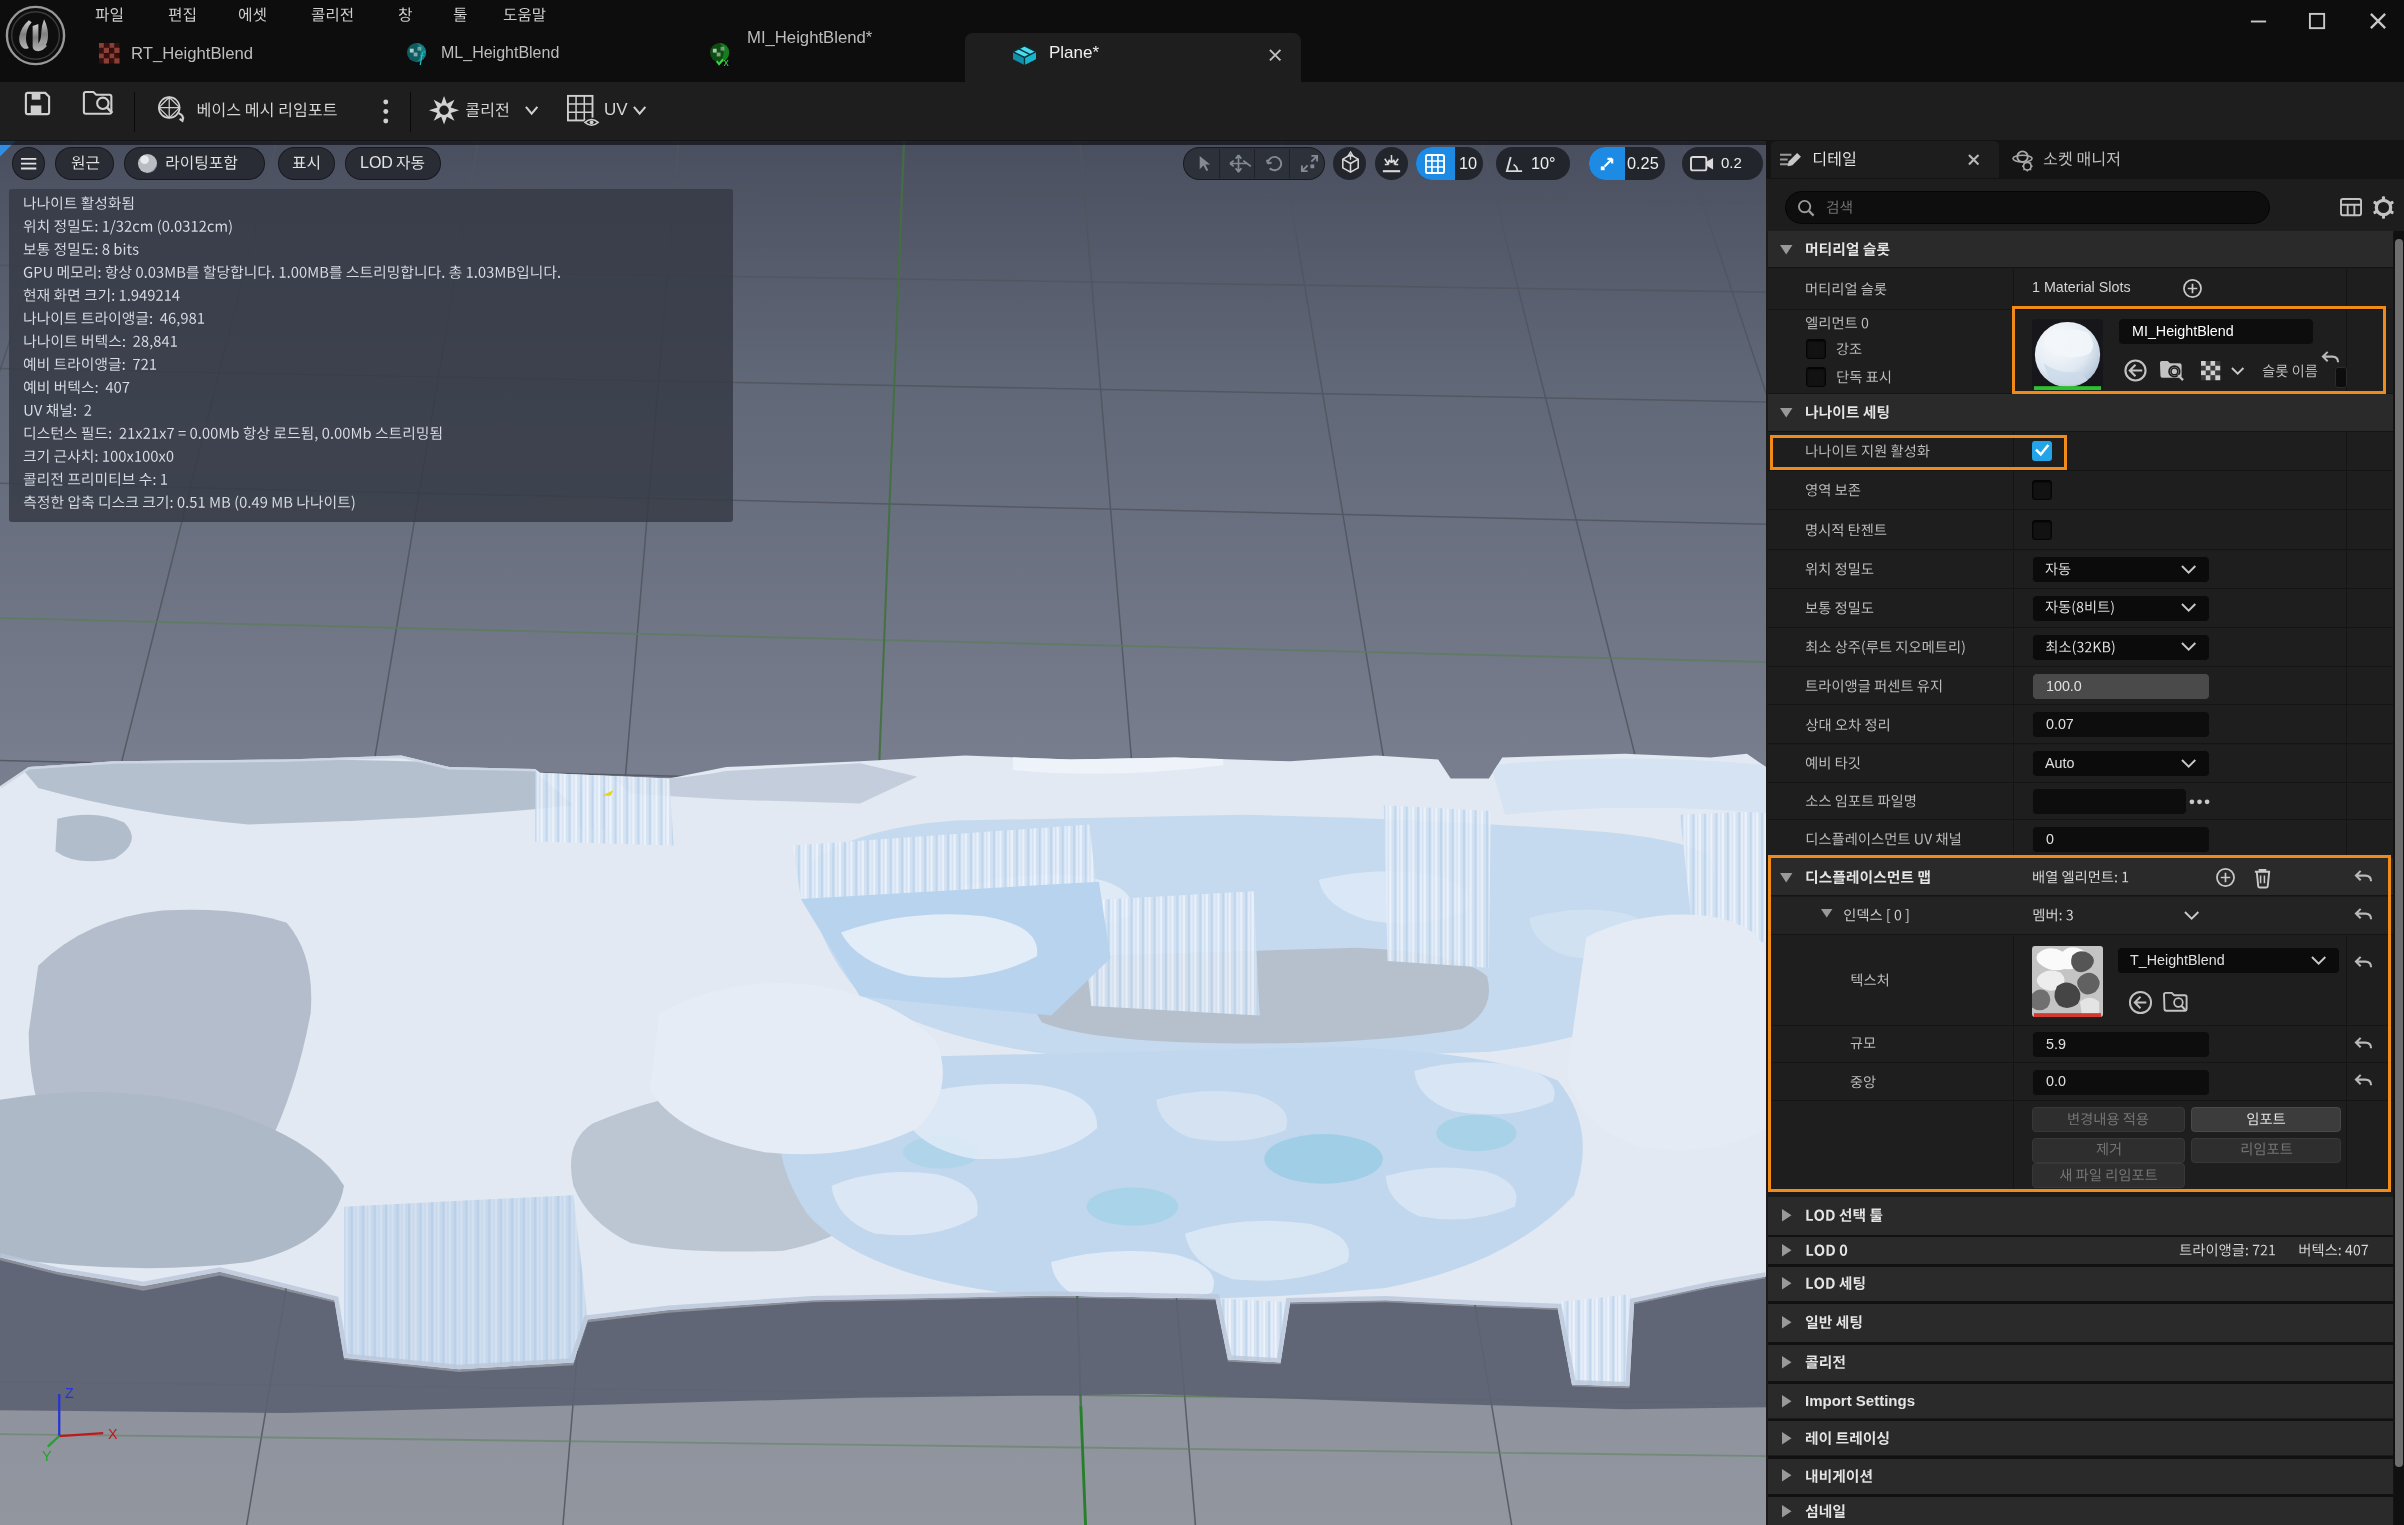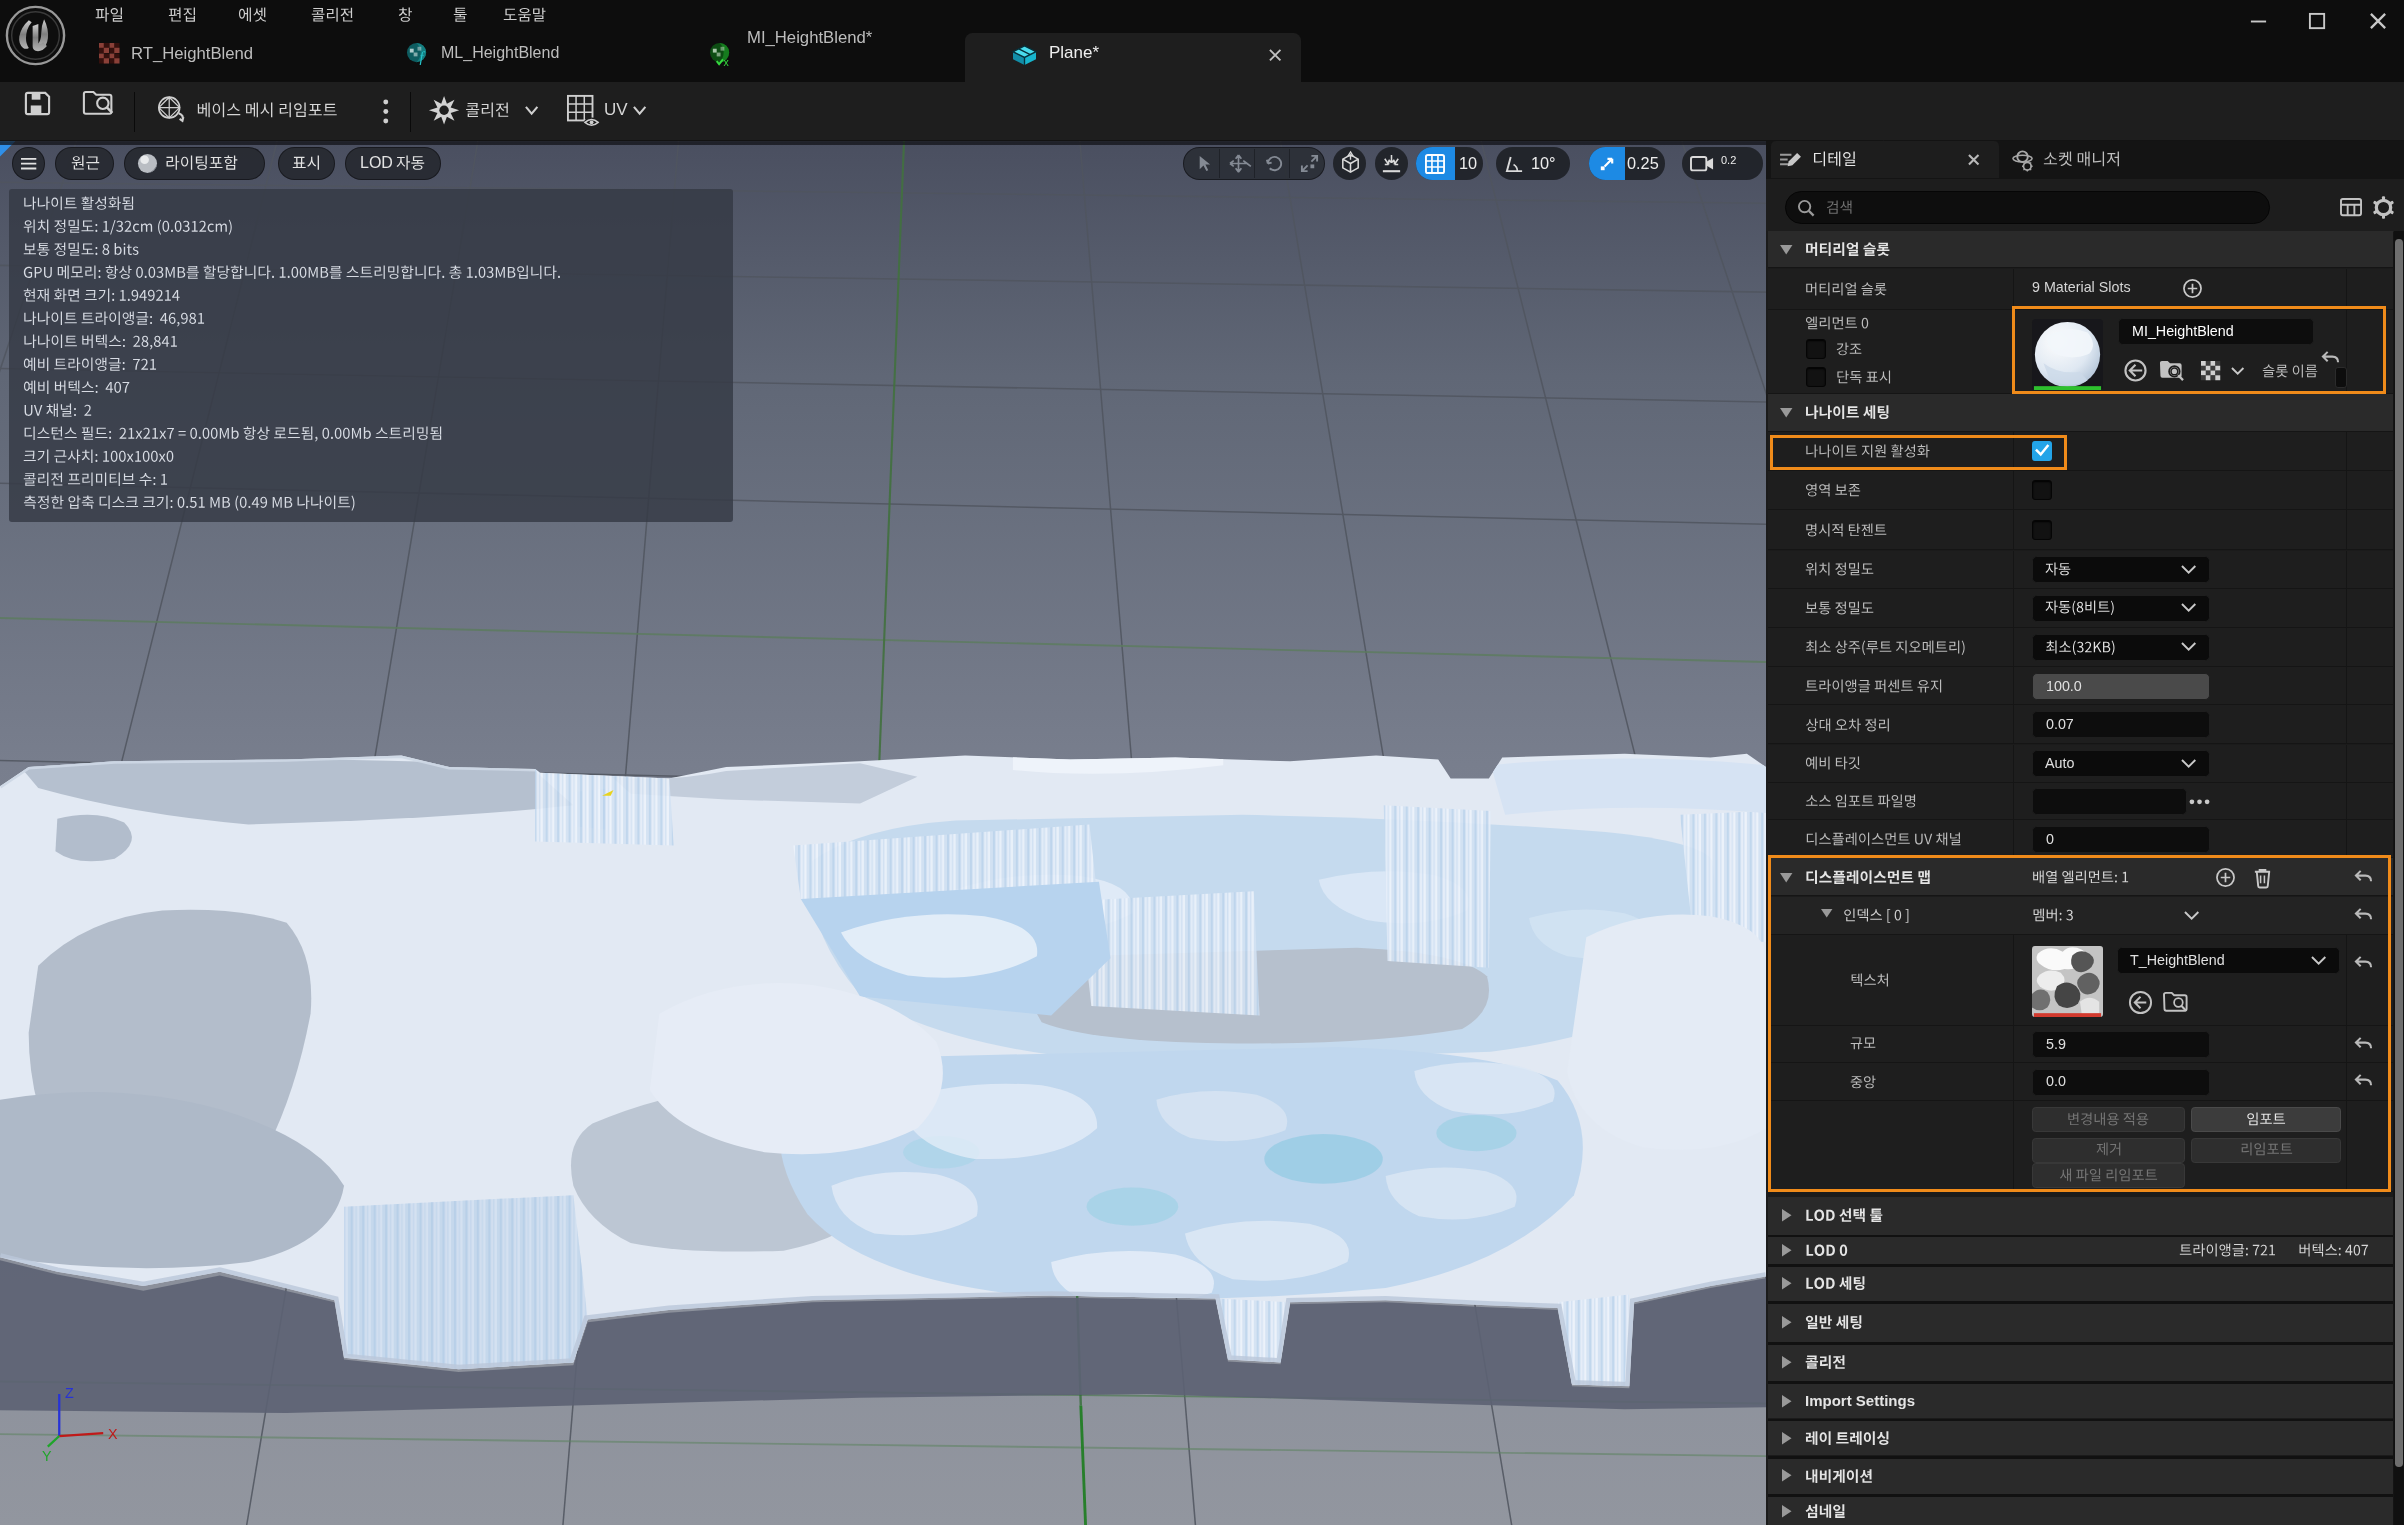--- a/index.html
+++ b/index.html
@@ -583,21 +583,21 @@
     <svg class="ic" style="left:1597px;top:155px;" width="19" height="19" viewBox="0 0 20 20">
       <path d="M8 12 L16 4 m0 0 h-5 m5 0 v5" stroke="#fff" stroke-width="2.3" fill="none"></path>
       <rect x="4" y="12" width="4" height="4" fill="#fff"></rect>
     </svg>
     <div class="lt" style="left:1627px;top:154px;font-size:16.3px;color:#ededed">0.25</div>
     <div class="a" style="left:1682px;top:147px;width:81px;height:32.5px;background:rgba(30,32,38,.9);border-radius:16.3px"></div>
     <svg class="ic" style="left:1690px;top:156px;" width="25" height="16.3" viewBox="0 0 26 17">
       <rect x="1" y="1" width="16" height="14" rx="2" fill="none" stroke="#dadada" stroke-width="2"></rect>
       <path d="M17 6 l7 -4 v12 l-7 -4z" fill="#dadada"></path>
     </svg>
-    <div class="lt" style="left:1721px;top:154px;font-size:11px;color:#ededed">0.2</div>
+    <div class="lt" style="left:1721px;top:154px;font-size:15px;color:#ededed">0.2</div>
     <div class="a" style="left:8.6px;top:189px;width:724px;height:333px;background:rgba(52,57,68,.82);border-radius:2.9px"></div>
     <svg class="k " style="left:23px;top:196px" width="113" height="19.3" viewBox="0 0 118.594 20.1875">
       <g transform="translate(0,13.33) scale(0.01550,-0.01550)" fill="#d7dbe3">
         <use href="#g31" x="0"></use>
         <use href="#g31" x="920"></use>
         <use href="#g15" x="1840"></use>
         <use href="#g22" x="2760"></use>
         <use href="#g32" x="3904"></use>
         <use href="#g33" x="4824"></use>
         <use href="#g34" x="5744"></use>
@@ -979,21 +979,21 @@
     <svg class="k " style="left:1805px;top:282px" width="83" height="18.6" viewBox="0 0 87.1875 19.5">
       <g transform="translate(0,12.90) scale(0.01500,-0.01500)" fill="#bdbdbd">
         <use href="#g126" x="0"></use>
         <use href="#g104" x="920"></use>
         <use href="#g7" x="1840"></use>
         <use href="#g127" x="2760"></use>
         <use href="#g128" x="3904"></use>
         <use href="#g129" x="4824"></use>
       </g>
     </svg>
-    <div class="lt" style="left:2032px;top:279px;font-size:14.3px;color:#d6d6d6">9 Material Slots</div>
+    <div class="lt" style="left:2032px;top:279px;font-size:14.3px;color:#d6d6d6">1 Material Slots</div>
     <svg class="ic" style="left:2183px;top:279px;" width="19" height="19" viewBox="0 0 20 20">
       <circle cx="10" cy="10" r="9" fill="none" stroke="#c9c9c9" stroke-width="1.8"></circle>
       <path d="M10 5 v10 M5 10 h10" stroke="#c9c9c9" stroke-width="1.8"></path>
     </svg>
     <div class="a" style="left:1768px;top:310px;width:625px;height:84px;background:#1e1e1e;border-bottom:1px solid #151515"></div>
     <div class="a" style="left:2013px;top:310px;width:1px;height:84px;background:#151515"></div>
     <div class="a" style="left:2346px;top:310px;width:1px;height:84px;background:#151515"></div>
     <svg class="k " style="left:1805px;top:316px" width="65" height="18.6" viewBox="0 0 67.8906 19.5">
       <g transform="translate(0,12.90) scale(0.01500,-0.01500)" fill="#bdbdbd">
         <use href="#g130" x="0"></use>

